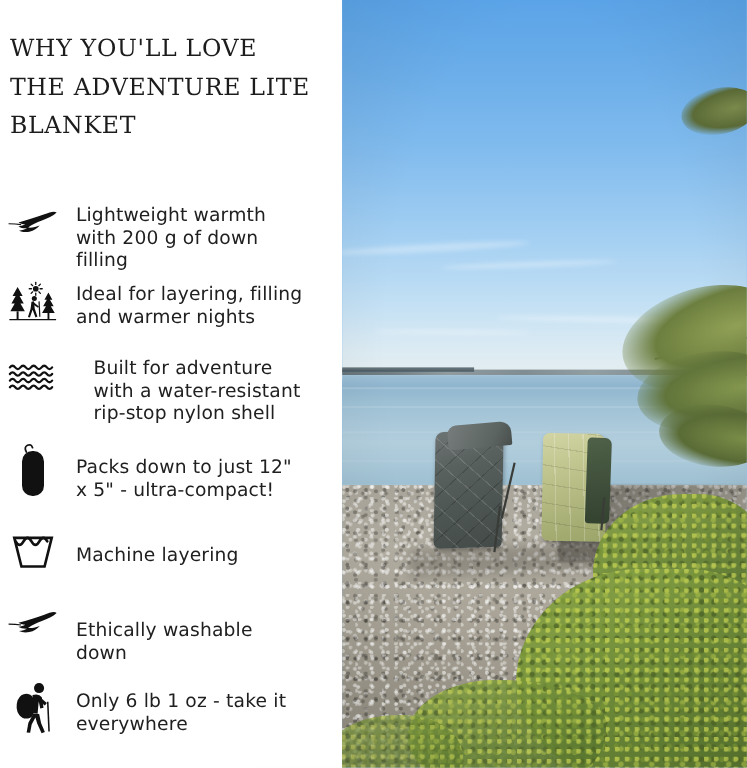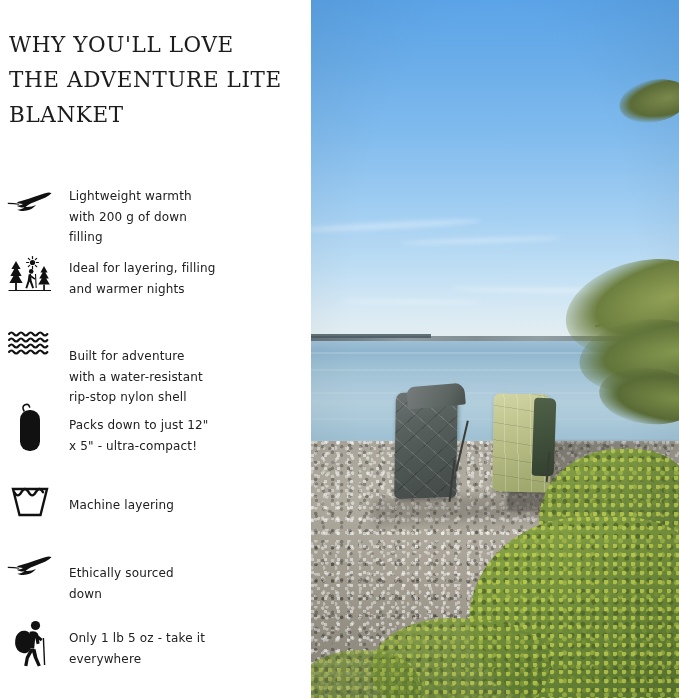--- a/index.html
+++ b/index.html
@@ -68,34 +68,34 @@
     display: flex;
     align-items: center;
     justify-content: center;
   }
 
   .feature-text {
     position: absolute;
     left: 69px;
     width: 228px;
     font-family: "DejaVu Sans", "Liberation Sans", sans-serif;
-    font-size: 12px;
+    font-size: 17px;
     line-height: 20.5px;
     color: #202020;
     letter-spacing: 0.15px;
     white-space: pre-line;
   }
 
   
   .r0 .feature-icon { top: 12px;  left: 2px; }
   .r0 .feature-text { top: 8px; }
   .r1 .feature-icon { top: 78px;  left: 2px; }
   .r1 .feature-text { top: 80px; }
   .r2 .feature-icon { top: 151px; left: 2px; }
-  .r2 .feature-text { top: 168px; }
+  .r2 .feature-text { top: 147px; margin-left: 16px; }
   .r3 .feature-icon { top: 225px; left: 2px; }
   .r3 .feature-text { top: 237px; }
   .r4 .feature-icon { top: 307px; left: 2px; }
   .r4 .feature-text { top: 317px; }
   .r5 .feature-icon { top: 376px; left: 2px; }
   .r5 .feature-text { top: 385px; }
   .r6 .feature-icon { top: 441px; left: 2px; }
   .r6 .feature-text { top: 450px; }
 
   
@@ -461,42 +461,42 @@
         <div class="feature-text">Machine layering</div>
       </div>
 
       <div class="feature-row r5">
         <div class="feature-icon">
           <svg width="46" height="26" viewBox="0 0 46 26" aria-hidden="true">
             <path d="M44.5 3.2c-3.3 3.4-8.2 5.3-13.4 7.3-4.9 1.9-9.3 3.6-12.6 6.4 3.9 .3 7.4-.6 10.6-1.9-2.2 2.6-5.3 4.6-9.4 5.6-3.4 .8-6.8 .4-9.4-.9 2.9-.3 5.4-1.1 7.3-2.2-3.1 .2-5.9-.4-7.9-1.7 2.6-.3 4.7-1 6.3-1.9-2.6-.1-4.7-.7-6.2-1.7 8.2-2.1 16-4.9 22.9-7.2C39 2.6 42.3 1.6 44.5 3.2z" fill="#111111"></path>
             <path d="M0.8 13.4c3.8 .1 7.6 .3 11.4 .8" stroke="#111111" stroke-width="1.1" fill="none"></path>
           </svg>
         </div>
-        <div class="feature-text">Ethically sourced
+        <div class="feature-text">Ethically washable
 down</div>
       </div>
 
       <div class="feature-row r6">
         <div class="feature-icon">
           <svg width="40" height="48" viewBox="0 0 40 48" aria-hidden="true">
 
             <circle cx="25.5" cy="6.5" r="4.6" fill="#111111"></circle>
 
             <path d="M6 17.5 q-2.5 8 1.5 13.5 q4 5 10 2.4 q3.4 -1.6 3.2 -6.6 l-.4 -9.6 q-.2 -4.6 -4.8 -5.4 q-6.2 -1 -9.5 5.7 z" fill="#111111"></path>
 
             <path d="M19.6 12.8 q5.8 -1.6 8.4 2 l1.6 9.6 l-3 .8 l-1.4 -6.4 l-1 11 l-5.2 -.8 z" fill="#111111"></path>
 
             <path d="M27.2 15.6 l5.4 4.4 l-1.8 2.3 l-5.2 -3.8 z" fill="#111111"></path>
 
             <path d="M20.4 29.6 l5.2 .6 l1.8 8.4 l3.4 7.8 l-3 1.2 l-4 -8.8 l-1.6 -5.6 l-3.4 6.4 l-1.4 7.6 l-3.2 -.4 l1.6 -8.8 z" fill="#111111"></path>
 
             <line x1="33.4" y1="19" x2="34.6" y2="46" stroke="#111111" stroke-width="1.4"></line>
           </svg>
         </div>
-        <div class="feature-text">Only 1 lb 5 oz - take it
+        <div class="feature-text">Only 6 lb 1 oz - take it
 everywhere</div>
       </div>
 
     </div>
   </div>
 
   <div id="photo">
 
     <div class="sky"></div>
     <div class="cirrus c1"></div>

